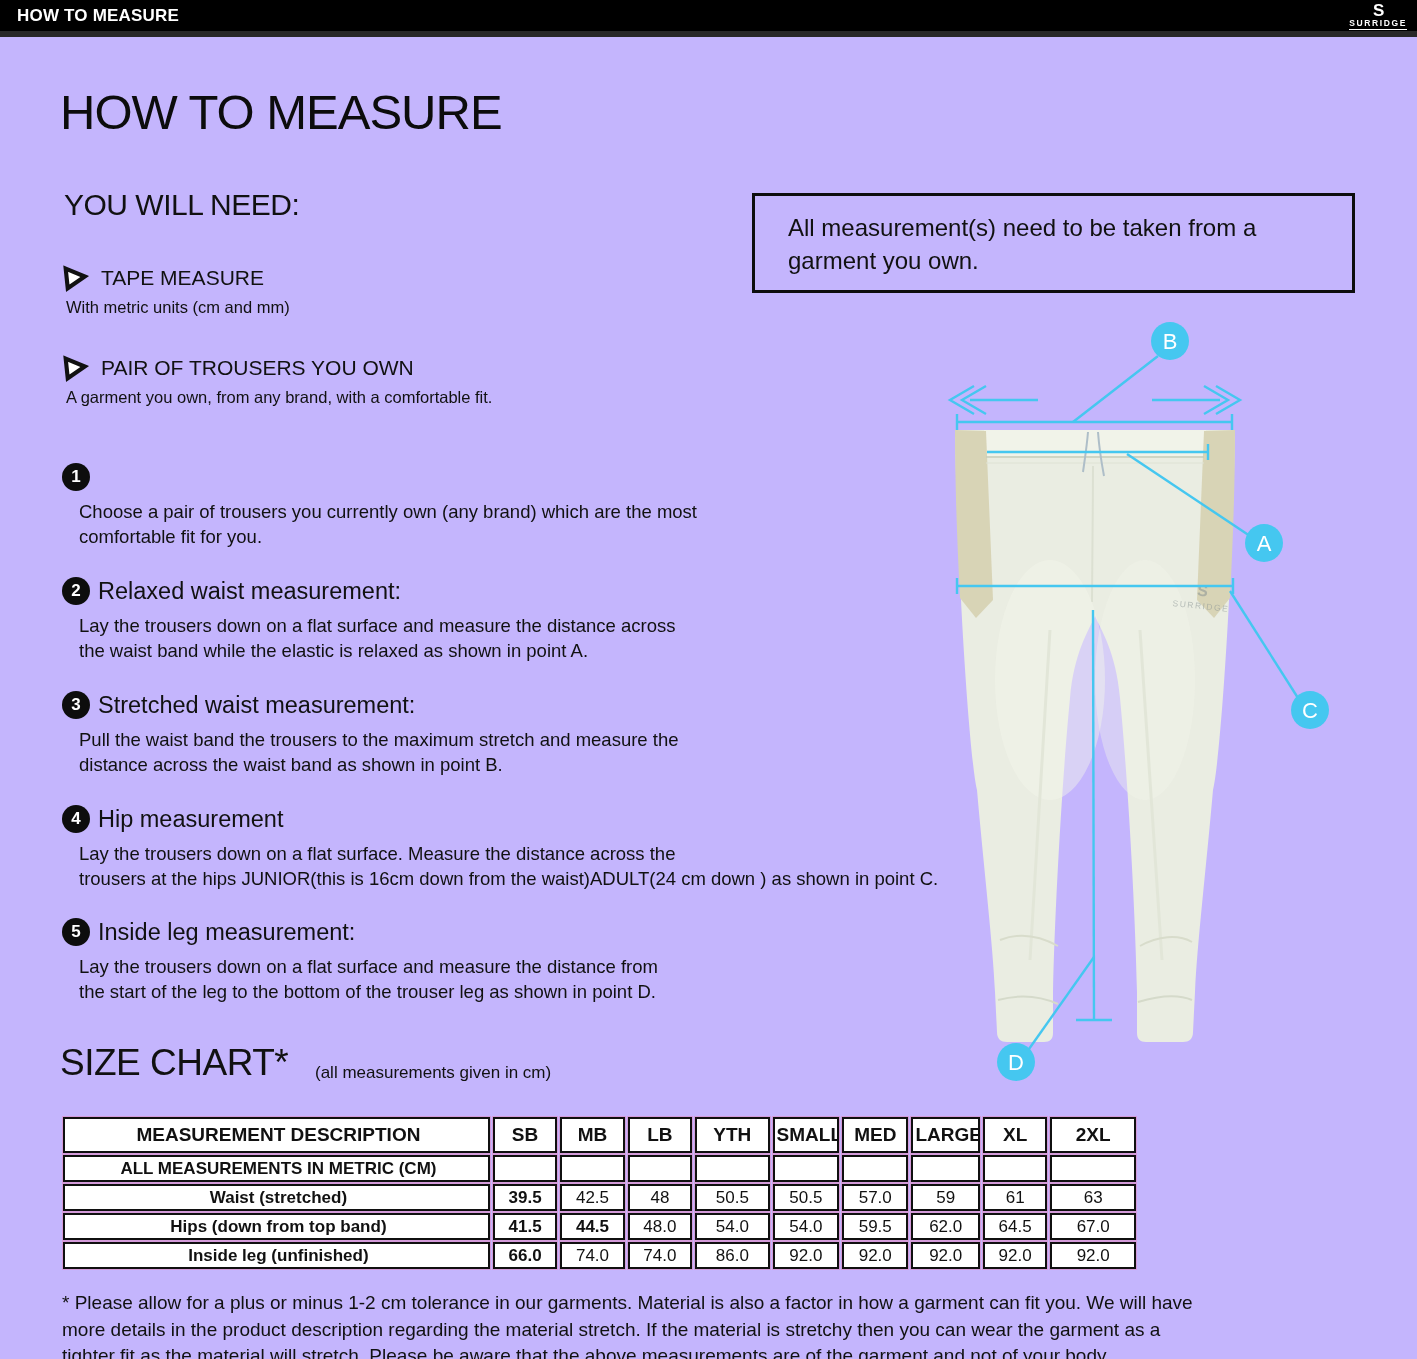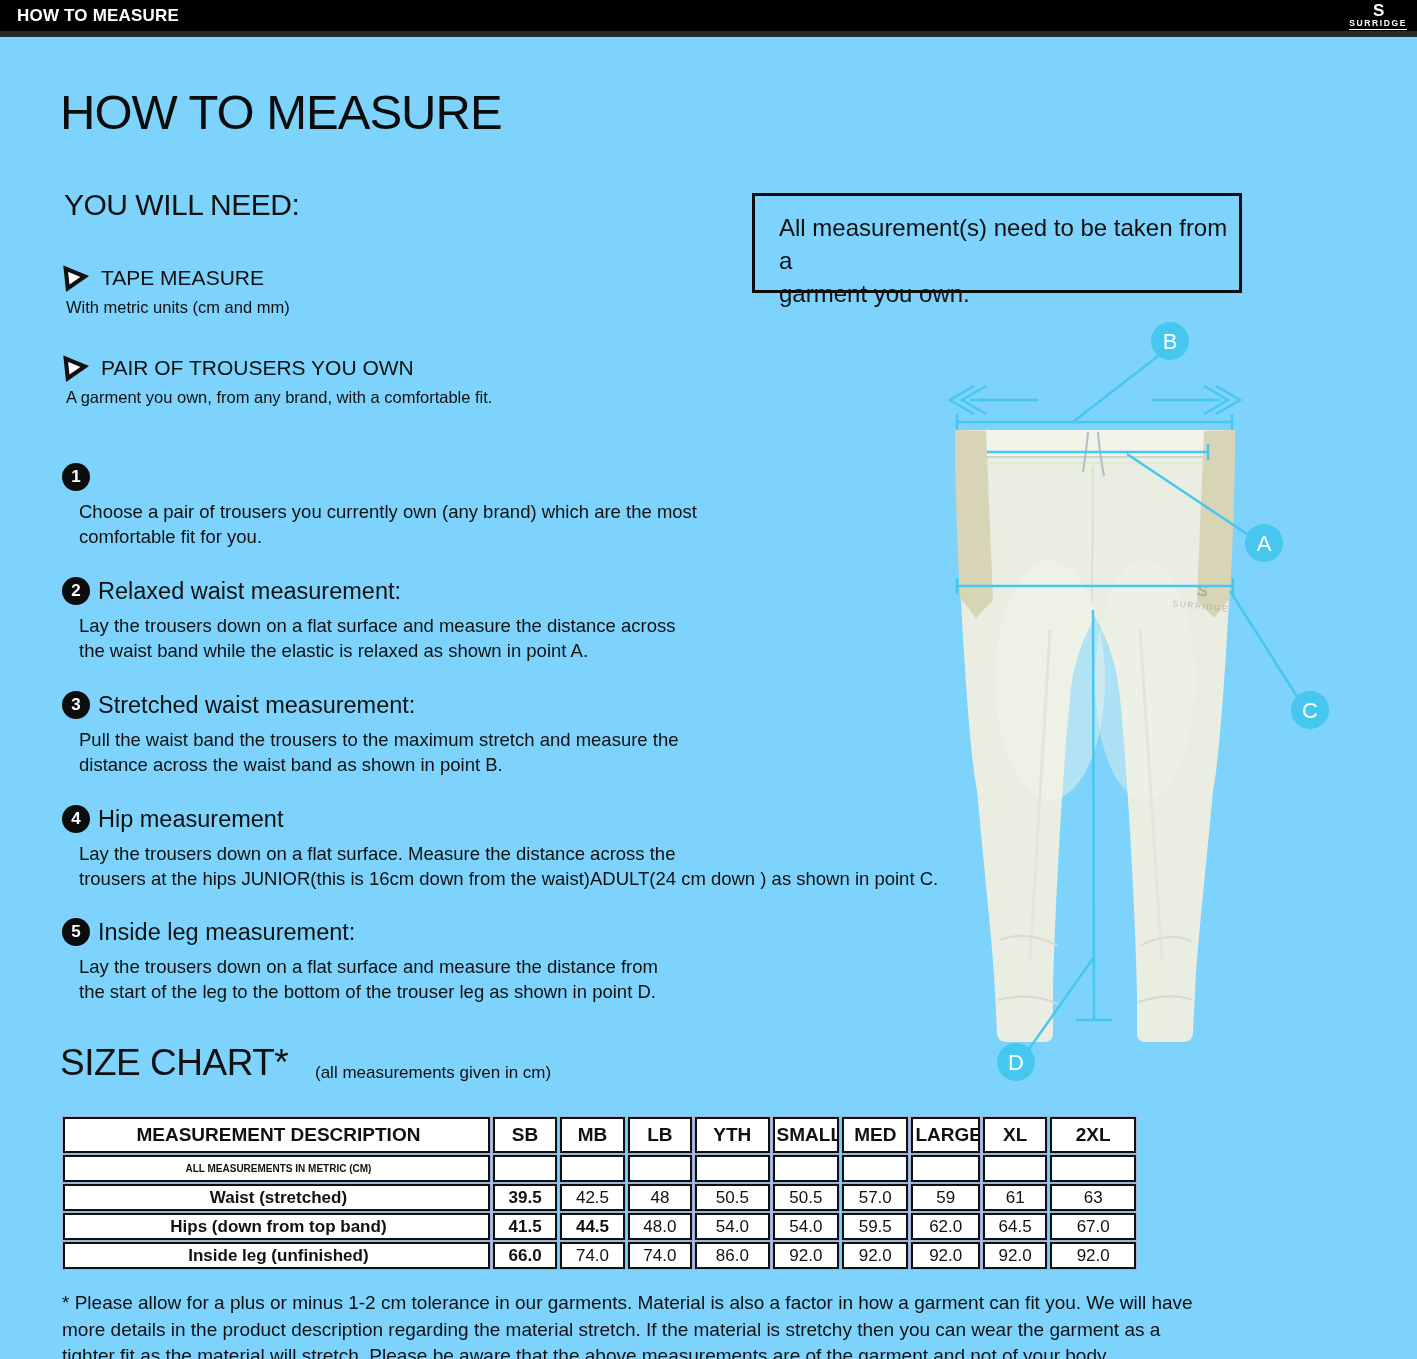--- a/index.html
+++ b/index.html
@@ -1,16 +1,16 @@
 <!DOCTYPE html>
 <html style="--accent: #45C7F0;"><head>
 <meta charset="utf-8">
 <style>
   html,body{margin:0;padding:0;background:#fff;}
-  .page{position:relative;width:1417px;height:1359px;background:#7dd3fc;overflow:hidden;
+  .page{position:relative;width:1417px;height:1359px;background:#c4b5fd;overflow:hidden;
         font-family:"Liberation Sans", sans-serif;color:#111;}
 
   
   .topbar{position:absolute;left:0;top:0;width:1417px;height:31px;background:#000;
           border-bottom:6px solid #282828;display:flex;align-items:center;}
   .topbar-title{color:#fff;font-size:17px;font-weight:bold;margin-left:17px;letter-spacing:.2px;}
   .brand{position:absolute;right:10px;top:2px;display:flex;flex-direction:column;align-items:center;color:#fff;line-height:1;}
   .brand .s-glyph{font-size:17px;font-weight:900;letter-spacing:-1px;}
   .brand .brand-word{font-size:8.5px;font-weight:bold;letter-spacing:1.6px;border-bottom:1px solid #fff;padding-bottom:1px;}
 
@@ -23,39 +23,39 @@
   .need-desc{font-size:16.5px;margin-top:7px;margin-left:4px;}
   .tri{transform:rotate(-6deg);}
 
   .step{position:absolute;left:62px;}
   .step-head{display:flex;align-items:center;gap:8px;}
   .stepnum{width:28px;height:28px;border-radius:50%;background:#0d0d0d;color:#fff;font-weight:bold;
            font-size:17px;display:flex;align-items:center;justify-content:center;flex:0 0 28px;}
   .step-title{font-size:23.5px;}
   .step-body{font-size:18.5px;line-height:24.6px;margin-top:9px;margin-left:17px;white-space:pre-line;width:900px;}
 
-  .note-box{position:absolute;left:752px;top:193px;width:490px;height:100px;border:3px solid #0d0d0d;
-            font-size:24px;line-height:33px;padding:15px 0 0 24px;white-space:pre-line;box-sizing:border-box;}
+  .note-box{position:absolute;left:752px;top:193px;width:603px;height:100px;border:3px solid #0d0d0d;
+            font-size:24px;line-height:33px;padding:15px 0 0 33px;white-space:pre-line;box-sizing:border-box;}
 
   .figure{position:absolute;left:930px;top:300px;width:430px;height:790px;}
   .m{stroke:var(--accent,#45C7F0);stroke-width:2.4;fill:none;}
   .mfill{fill:var(--accent,#45C7F0);}
   .mlabel{fill:#fff;font-size:22px;font-family:"Liberation Sans",sans-serif;text-anchor:middle;}
 
   .sc-head{position:absolute;left:60px;top:1042px;font-size:37px;letter-spacing:-.5px;}
   .sc-sub{position:absolute;left:315px;top:1063px;font-size:17px;}
 
   .size-table{position:absolute;left:60px;top:1115px;border-collapse:separate;border-spacing:3px 2px;
               table-layout:fixed;width:1079px;}
   .size-table th,.size-table td{border:2px solid #101010;background:#fff;box-shadow:0 0 0 1px rgba(255,90,130,.28);
               text-align:center;font-size:17px;padding:1px 2px;overflow:hidden;white-space:nowrap;}
   .size-table th{font-size:19px;height:30px;font-weight:bold;}
   .size-table th.desc,.size-table td.desc{text-align:center;padding-left:6px;}
   .size-table td{height:21px;}
-  .size-table td.metric{font-size:10px;font-weight:bold;height:16px;}
+  .size-table td.metric{font-size:17px;font-weight:bold;height:16px;}
   .size-table td.b{font-weight:bold;}
 
   .footnote{position:absolute;left:62px;top:1290px;width:1140px;font-size:19px;line-height:26.5px;white-space:pre-line;}
 </style>
 </head>
 <body>
 
 <div class="page">
 
   <div class="topbar">

